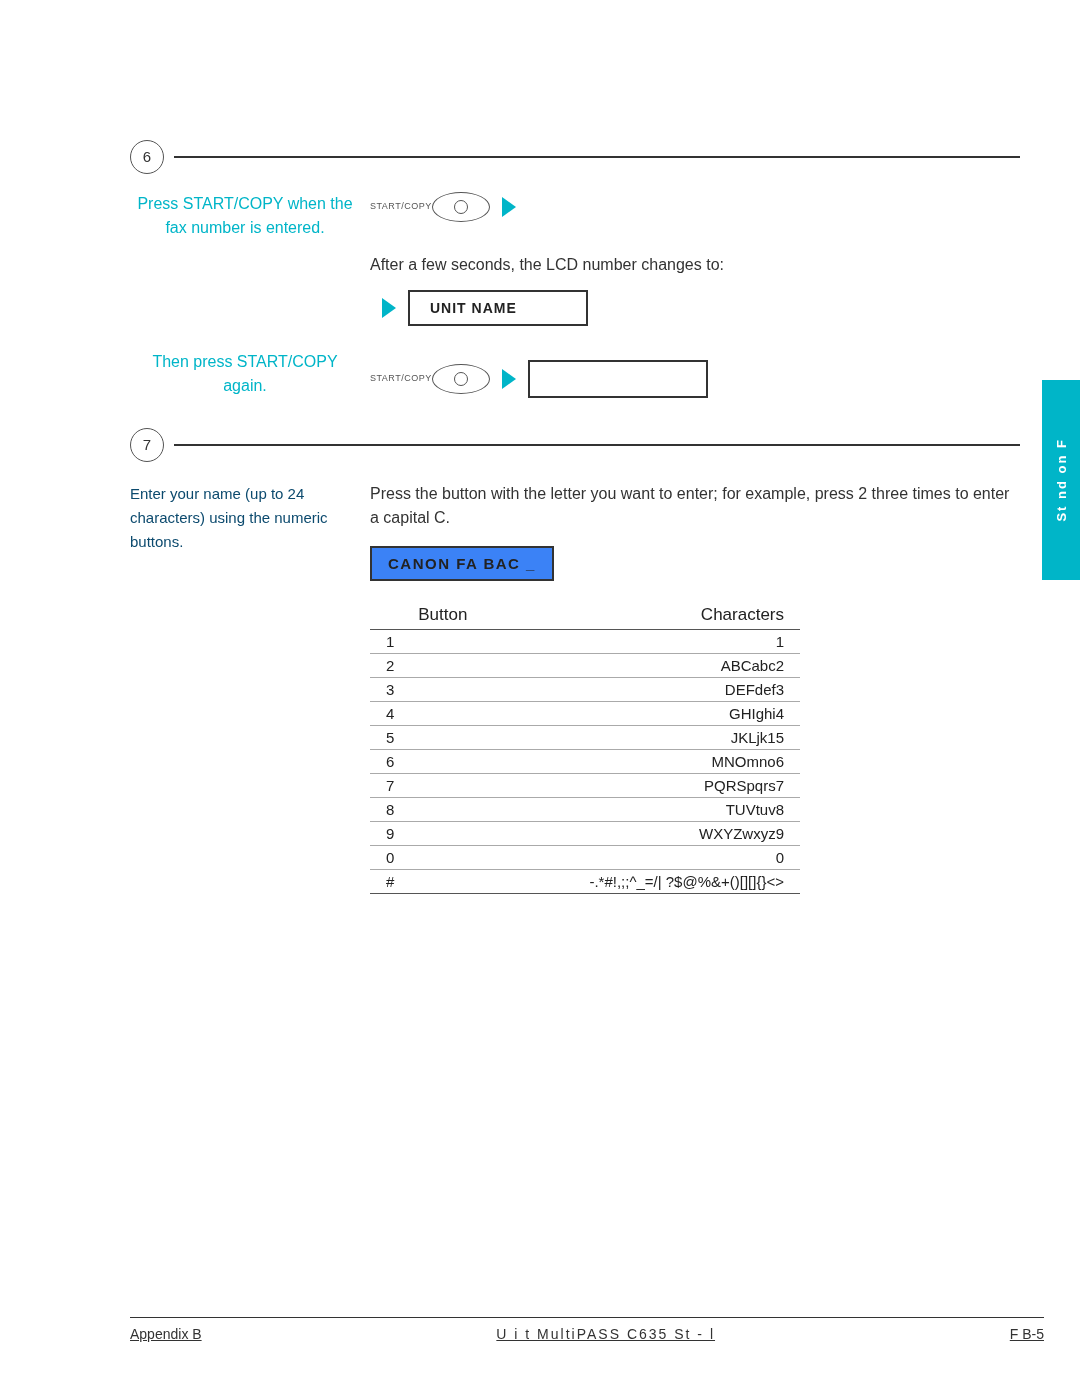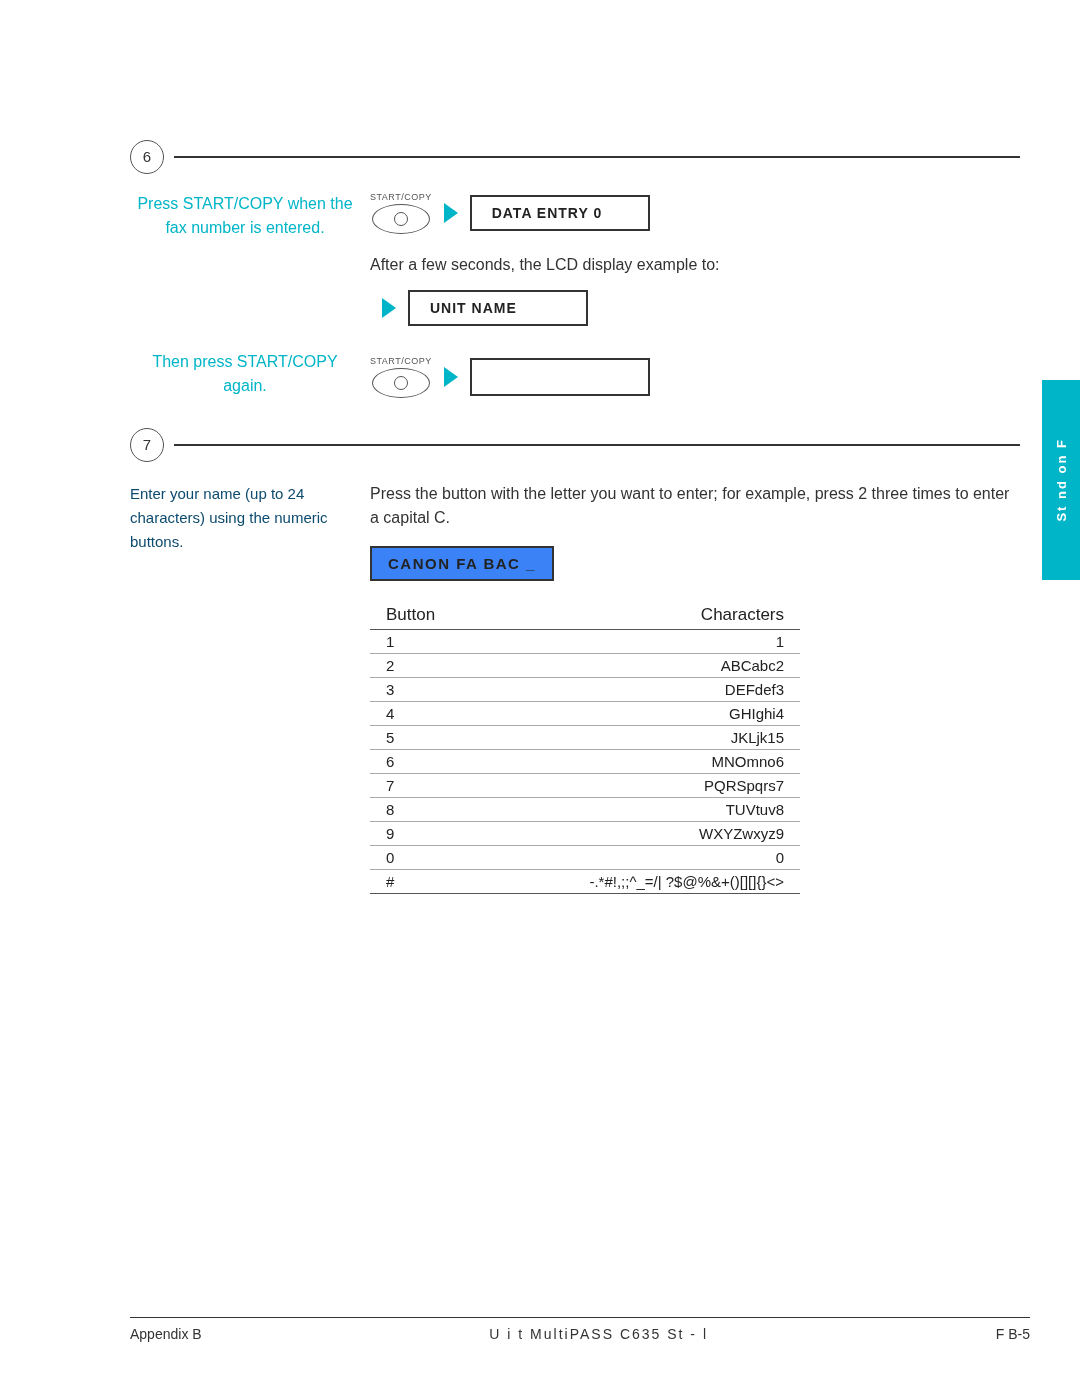--- a/index.html
+++ b/index.html
@@ -96,21 +96,21 @@
     .device-area {
       display: flex;
       align-items: center;
       margin-left: 10px;
       flex-shrink: 0;
     }
 
     
     .startcopy-btn {
       display: flex;
-      flex-direction: column;
+      flex-direction: row;
       align-items: center;
     }
     .startcopy-label {
       font-size: 9px;
       color: #555;
       margin-bottom: 2px;
       letter-spacing: 0.5px;
     }
     .startcopy-shape {
       width: 58px;
@@ -227,21 +227,21 @@
     .char-table {
       width: 430px;
       border-collapse: collapse;
       font-size: 15px;
       margin-bottom: 20px;
     }
     .char-table th {
       font-weight: normal;
       font-size: 17px;
       padding: 4px 16px;
-      text-align: left;
+      text-align: right;
       border-bottom: 1.5px solid #555;
     }
     .char-table th.right-col {
       text-align: right;
     }
     .char-table td {
       padding: 3px 16px;
       border-bottom: 1px solid #aaa;
       text-align: left;
     }
@@ -257,28 +257,29 @@
       color: #333;
       line-height: 1.55;
       max-width: 580px;
     }
 
     
     .footer {
       position: absolute;
       bottom: 55px;
       left: 130px;
-      right: 50px;
+      right: 36px;
       display: flex;
       justify-content: space-between;
       align-items: center;
       border-top: 1px solid #333;
       padding-top: 8px;
       font-size: 14px;
       color: #333;
+      text-decoration: underline;
     }
 
     .footer-middle {
       letter-spacing: 2px;
     }
 
   </style>
 </head>
 <body>
 
@@ -299,25 +300,24 @@
       <div class="left-instruction">Press START/COPY when the fax number is entered.</div>
 
       <div class="device-area">
         <div class="startcopy-btn">
           <span class="startcopy-label">START/COPY</span>
           <div class="startcopy-shape">
             <div class="startcopy-inner-circle"></div>
           </div>
         </div>
         <div class="arrow-right"></div>
-        <div class="lcd-box">DATA ENTRY 0</div>
       </div>
     </div>
 
-    <div class="after-text" style="margin-left:240px;">After a few seconds, the LCD display example to:</div>
+    <div class="after-text" style="margin-left:240px;">After a few seconds, the LCD number changes to:</div>
 
     <div class="unit-name-row">
       <div class="arrow-right"></div>
       <div class="lcd-box">UNIT NAME</div>
     </div>
 
     <div class="then-press-row">
       <div class="left-instruction">Then press START/COPY again.</div>
       <div class="device-area">
         <div class="startcopy-btn">

